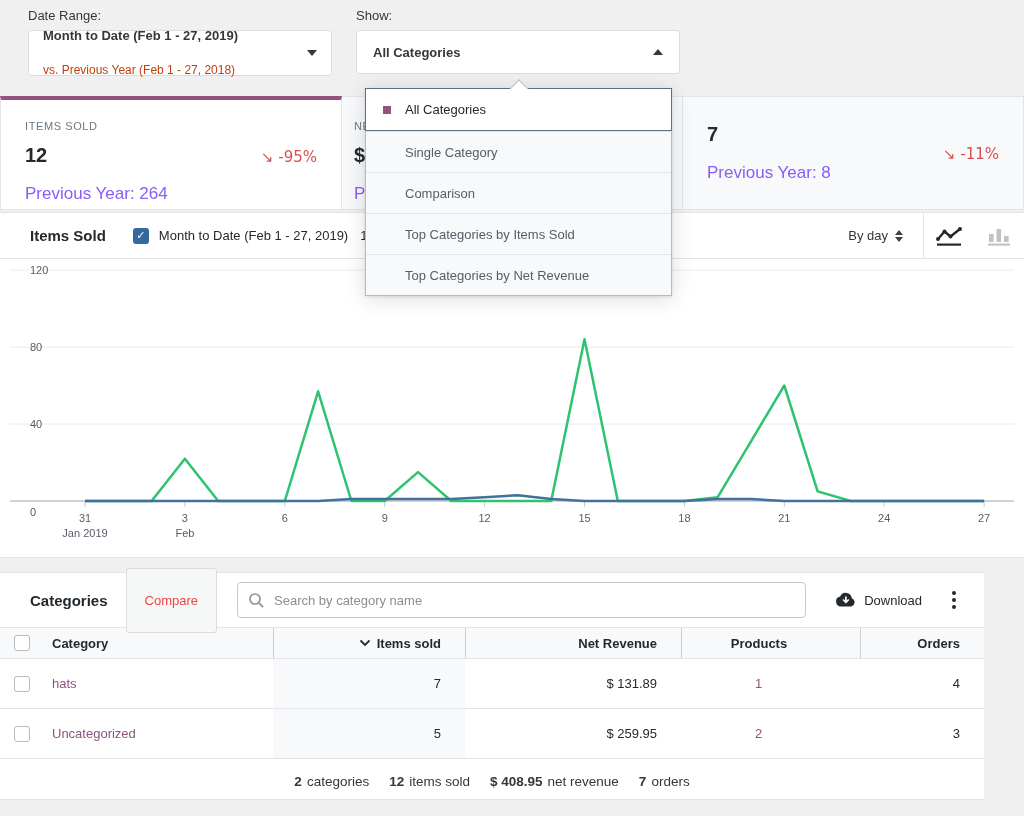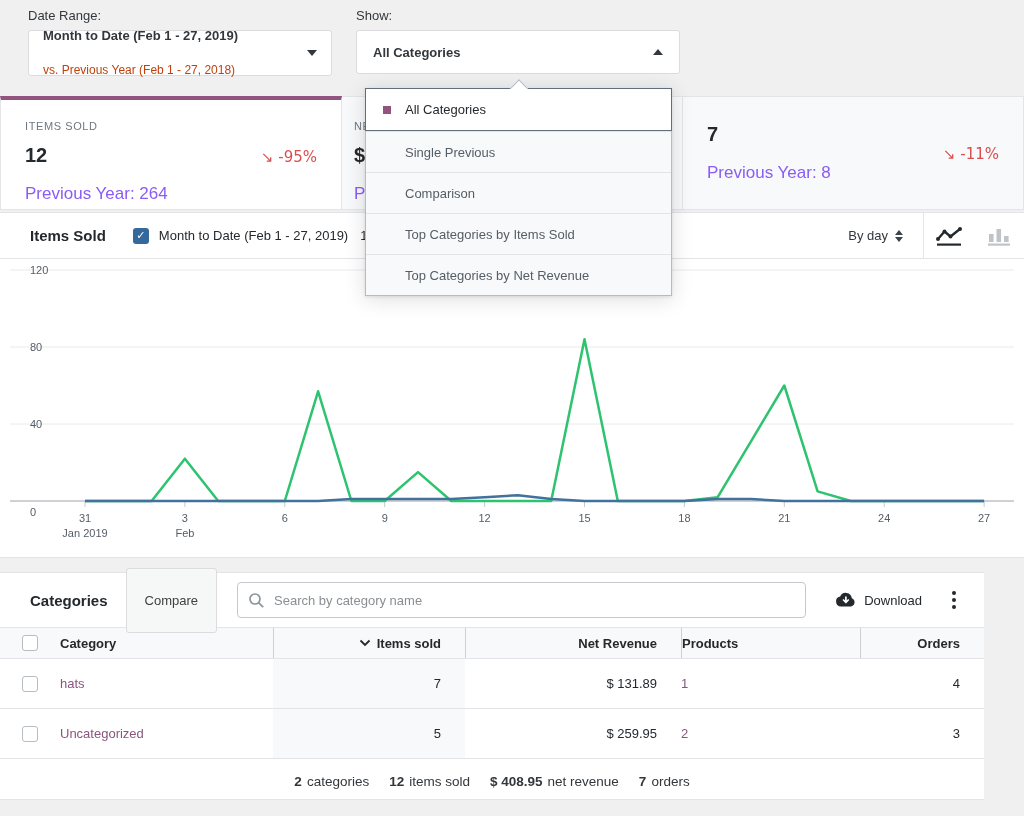--- a/index.html
+++ b/index.html
@@ -67,37 +67,37 @@
   .ct-btn{width:50px;display:flex;align-items:center;justify-content:center;cursor:pointer}
   #chart-svg{display:block}
   #chart-svg text{font-size:11px;fill:#555d66;font-family:"Liberation Sans",sans-serif}
 
   
   .table-panel{position:absolute;top:572px;left:0;width:984px;height:228px;background:#fff;
     border-top:1px solid #e2e4e7;border-bottom:1px solid #e2e4e7;box-sizing:border-box}
   .table-header{height:54px;display:flex;align-items:center;padding:0 24px 0 30px;box-sizing:border-box}
   .tbl-title{font-size:15px;font-weight:bold}
   .compare-btn{margin-left:18px;padding:24px 18px;background:#f6f7f7;border:1px solid #dcdcde;
-    border-radius:3px;color:#404040;font-size:13px}
+    border-radius:3px;color:#ef4444;font-size:13px}
   .search-wrap{position:relative;margin-left:20px;width:633px;height:36px}
   .search-input{width:100%;height:36px;box-sizing:border-box;border:1px solid #c5c9cd;border-radius:4px;
     padding:0 12px 0 36px;font-family:"Liberation Sans",sans-serif;font-size:13px;color:#32373c;background:#fff}
   .search-input::placeholder{color:#8a8f94}
   .search-icon{position:absolute;left:11px;top:10px}
   .download{display:flex;align-items:center;gap:8px;font-size:13px;color:#24292d;margin-left:28px;cursor:pointer}
   .kebab{margin-left:26px;display:flex;flex-direction:column;gap:3px;cursor:pointer;padding:4px}
   .kebab i{width:4px;height:4px;border-radius:50%;background:#24292d}
   .thead{height:32px;background:#f8f9fa;border-top:1px solid #e2e4e7;border-bottom:1px solid #e2e4e7;
     display:flex;box-sizing:border-box;font-weight:bold}
   .th,.td{display:flex;align-items:center;box-sizing:border-box;font-size:13px}
   .th + .th{border-left:1px solid #ccd0d3}
-  .c0{width:273px;padding-left:22px}
+  .c0{width:273px;padding-left:14px}
   .c1{width:192px;justify-content:flex-end;padding-right:24px}
   .c2{width:216px;justify-content:flex-end;padding-right:24px}
-  .c3{width:179px;justify-content:flex-start;padding-right:24px}
+  .c3{width:179px;justify-content:center;padding-right:24px}
   .c4{flex:1;justify-content:flex-end;padding-right:24px}
   .cbx{width:16px;height:16px;border:1px solid #b7bcc1;border-radius:3px;background:#fff;
     box-sizing:border-box;margin-right:22px;flex:none;cursor:pointer}
   .sort-ic{margin-right:6px;display:flex;align-items:center}
   .trow{height:49px;display:flex}
   .trow.r0{border-bottom:1px solid #e2e4e7}
   .td.c1{background:#f8f9fa}
   a.link{color:#8a557e;cursor:pointer}
   .tfoot{height:44px;display:flex;align-items:center;justify-content:center;gap:20px;
     border-top:1px solid #e2e4e7;color:#32373c;font-size:13.5px}
@@ -215,21 +215,21 @@
     </svg>
 </div>
 
 <div class="menu">
   <div class="menu-notch"></div>
   <div class="menu-item selected first">
     <span class="bullet"></span>
     <span>All Categories</span>
   </div>
   <div class="menu-item">
-    <span>Single Previous</span>
+    <span>Single Category</span>
   </div>
   <div class="menu-item">
     <span>Comparison</span>
   </div>
   <div class="menu-item">
     <span>Top Categories by Items Sold</span>
   </div>
   <div class="menu-item">
     <span>Top Categories by Net Revenue</span>
   </div>

